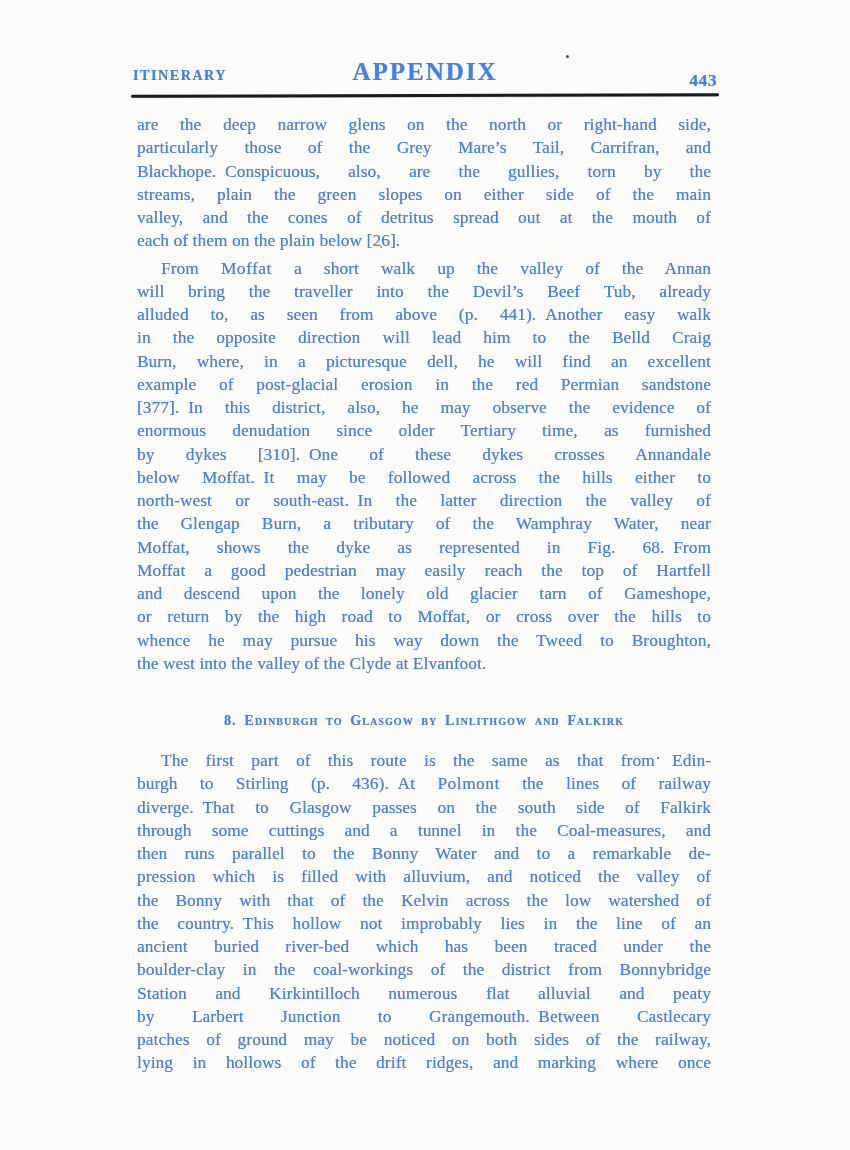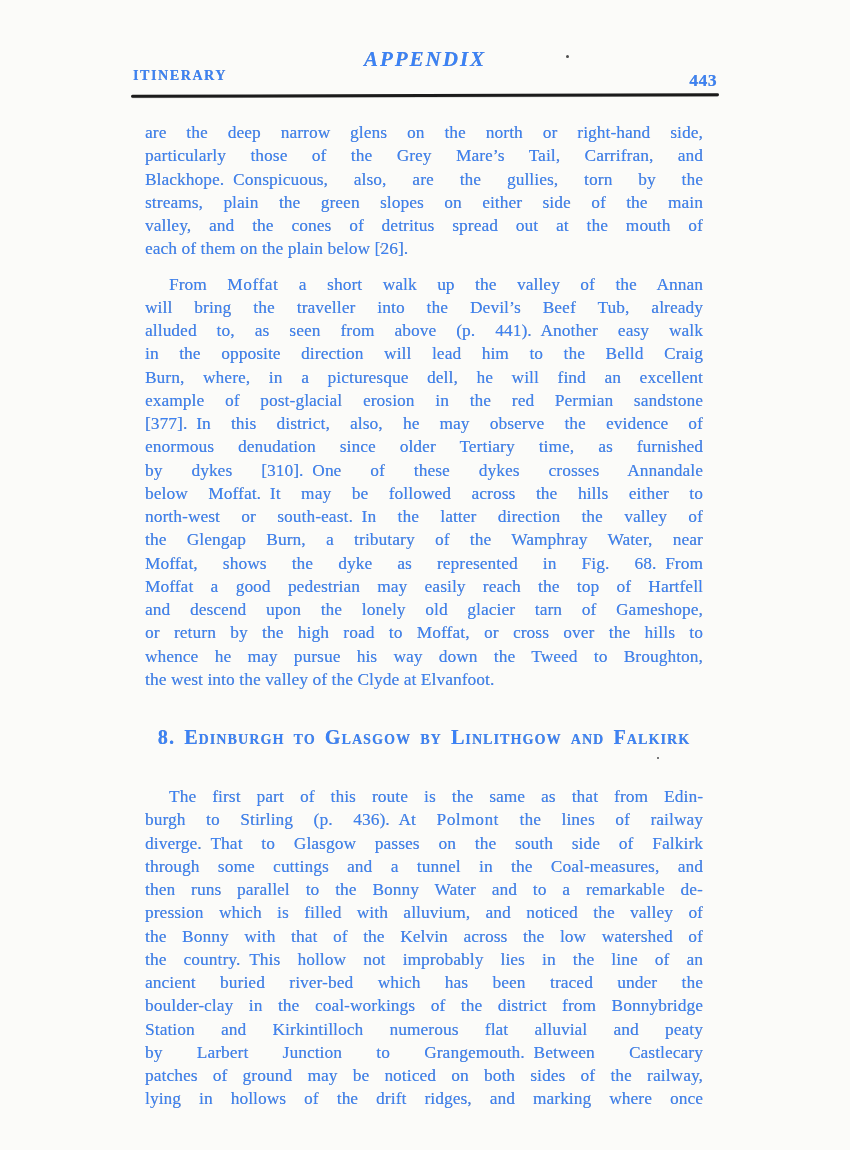--- a/index.html
+++ b/index.html
@@ -28,27 +28,26 @@
   .running-left {
     position: absolute;
     left: 0; bottom: 4px;
     font-size: 14px;
     font-weight: 700;
     letter-spacing: 1.6px;
     text-shadow: 0.2px 0.2px 0 rgba(25,25,25,0.4);
   }
   .running-center {
     position: absolute;
-    left: 50%; bottom: 16px;
+    left: 50%; bottom: 2px;
     transform: translateX(-50%);
-    font-size: 21px;
+    font-size: 25px;
     font-weight: 700;
     letter-spacing: 2px;
     text-shadow: 0.2px 0.2px 0 rgba(25,25,25,0.4);
-    font-style: italic;
   }
   .page-number {
     position: absolute;
     right: 0; bottom: -3px;
     font-size: 17.5px;
     font-weight: 600;
     letter-spacing: 0.5px;
     text-shadow: 0.2px 0.2px 0 rgba(25,25,25,0.4);
   }
   .header-rule {
@@ -63,39 +62,39 @@
     box-shadow: 0 0.5px 0 rgba(30,30,30,0.25);
   }
 
   
   .text-column {
     position: absolute;
     left: 133px;
     top: 109px;
     width: 582px;
   }
-  .paragraph { margin: 12px; }
+  .paragraph { margin: 4px; }
   .line {
     font-size: 17.2px;
     line-height: 23.25px;
     letter-spacing: 0.15px;
     text-align: justify;
     text-align-last: justify;
     white-space: normal;
     text-shadow: 0.25px 0.25px 0 rgba(22,22,22,0.38);
   }
   .line.indent { text-indent: 24px; }
   .line.last { text-align-last: left; }
   .line b {
     font-weight: 400;
     letter-spacing: 0.6px;
   }
   .section-heading {
-    margin: 34px 0 36px 0;
-    font-size: 20px;
+    margin: 34px 0 16px 0;
+    font-size: 14px;
     line-height: 24px;
     font-weight: 700;
     font-variant: small-caps;
     letter-spacing: 1.1px;
     word-spacing: 3px;
     text-align: center;
     text-shadow: 0.25px 0.25px 0 rgba(22,22,22,0.38);
   }
 
   

